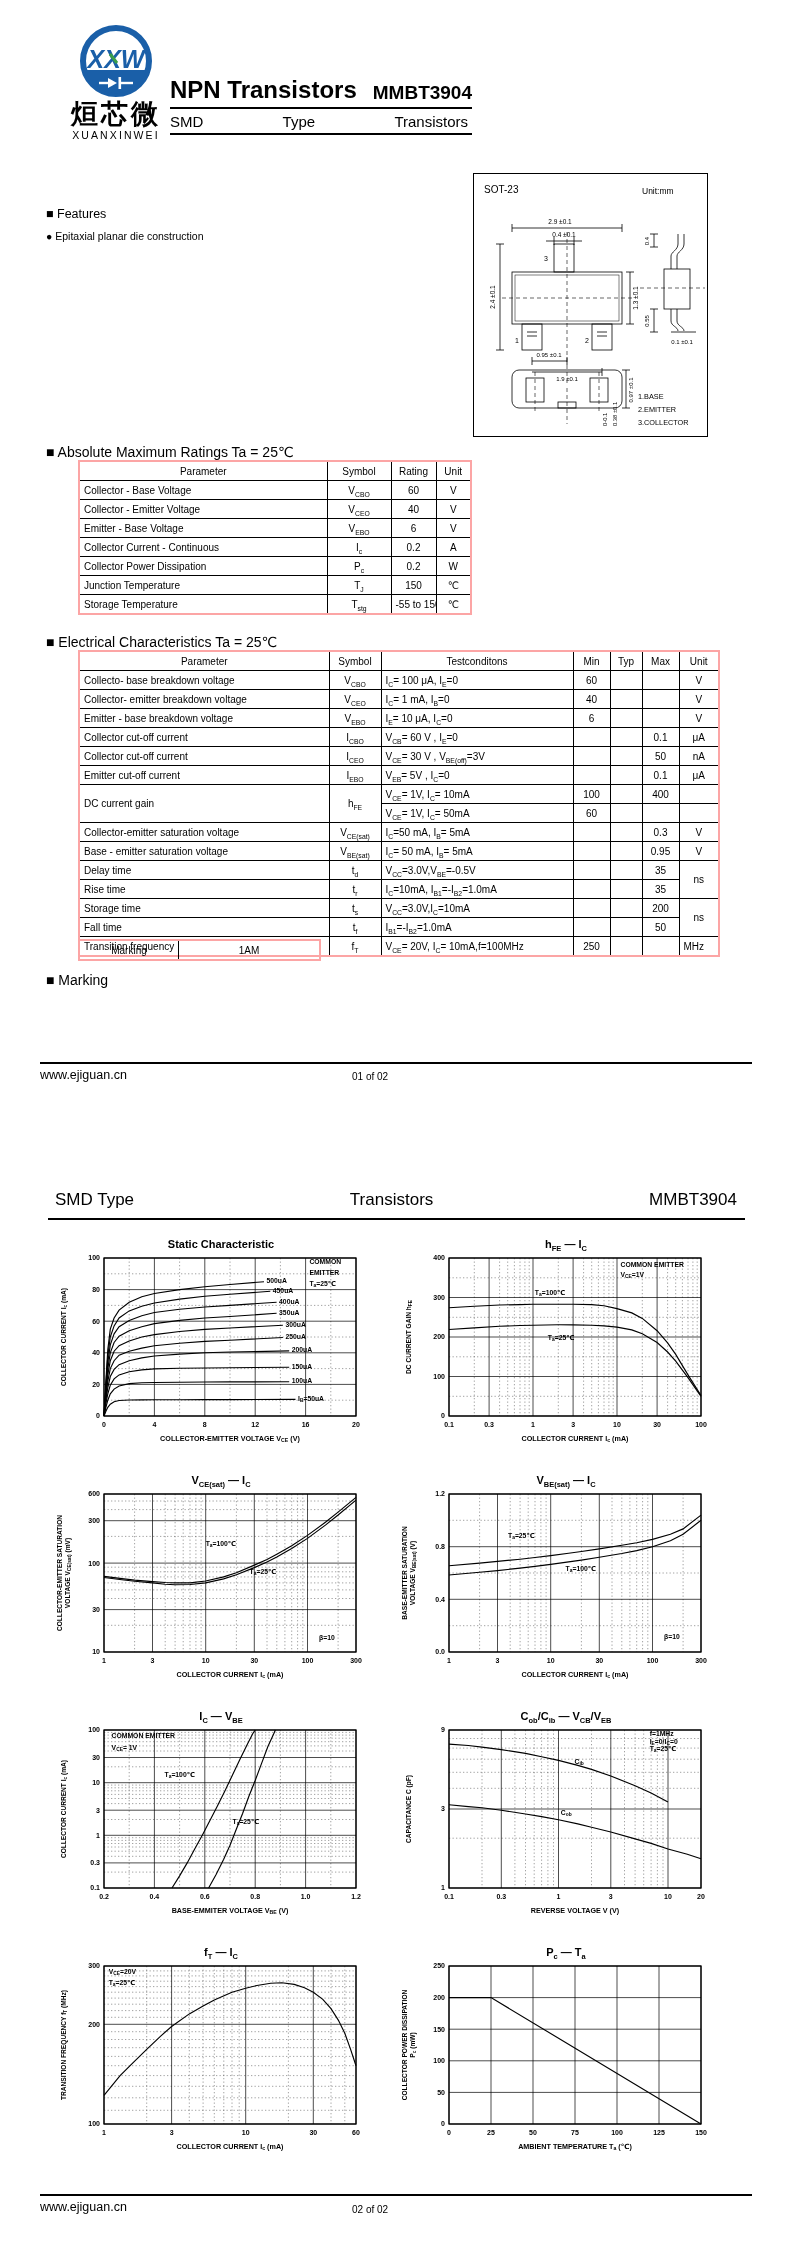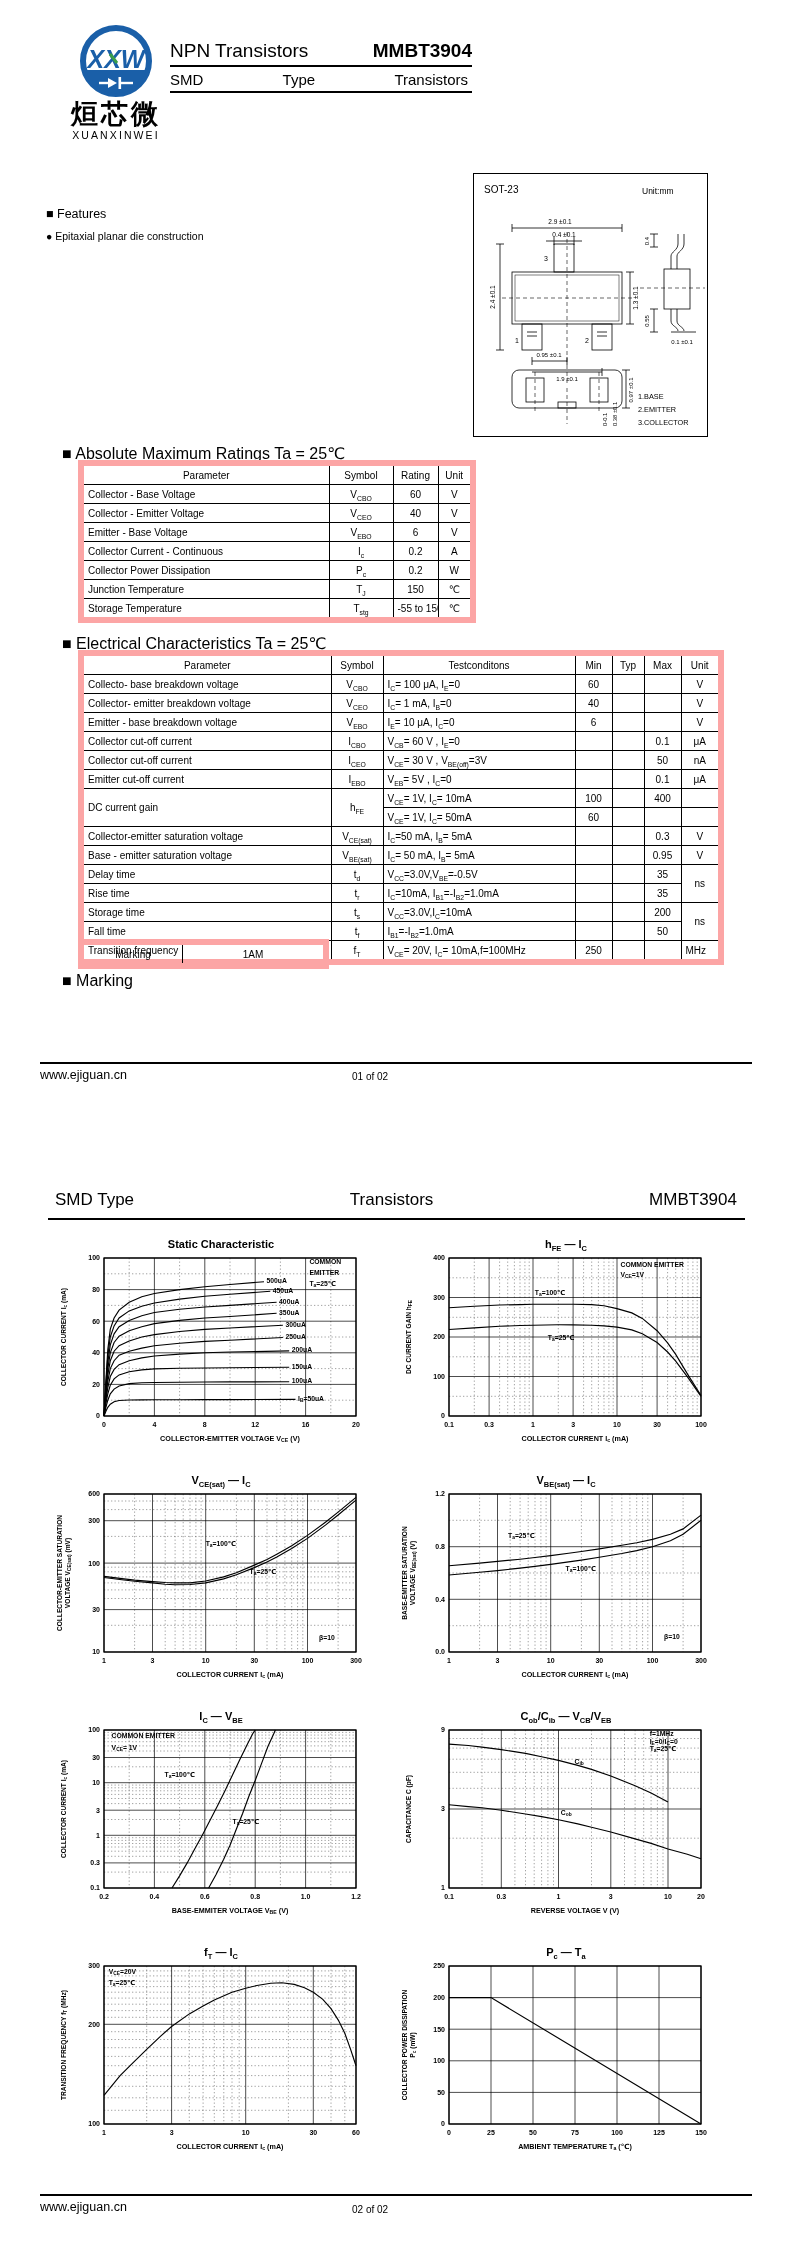--- a/index.html
+++ b/index.html
@@ -4,29 +4,29 @@
 <style>
   html,body{margin:0;padding:0;background:#fff;}
   .sheet{position:relative;width:793px;height:2244px;background:#fff;overflow:hidden;
          font-family:"Liberation Sans","DejaVu Sans",sans-serif;color:#000;}
   .abs{position:absolute;}
   sub{font-size:68%;line-height:0;}
   
   .logo-cn{font-size:27px;font-weight:bold;letter-spacing:3px;line-height:1.05;text-align:center;}
   .logo-en{font-size:10.5px;letter-spacing:2.1px;text-align:center;margin-top:1px;}
   .hrow1{display:flex;justify-content:space-between;align-items:flex-end;}
-  .ttl{font-size:19px;font-weight:normal;}
+  .ttl{font-size:24px;font-weight:bold;margin-top:36px;}
   .ttl2{font-size:19px;font-weight:bold;}
   .rule2{border-bottom:2.5px solid #000;margin-top:3px;}
   .hrow2{display:flex;justify-content:space-between;font-size:15px;margin-top:4px;padding-right:4px;}
   .feat-h{font-size:12.5px;margin-top:22px;}
   .feat-i{font-size:10.5px;margin-top:9px;}
   
-  .sec-h{font-size:16px;margin-left:16px;}
-  table.dt{border-collapse:collapse;border:6px solid #fca5a5;font-size:10px;table-layout:fixed;}
+  .sec-h{font-size:14px;}
+  table.dt{border-collapse:collapse;border:2px solid #fca5a5;font-size:10px;table-layout:fixed;}
   .dt th,.dt td{border:1px solid #000;padding:2px 4px;height:14px;text-align:center;font-weight:normal;
                 overflow:hidden;white-space:nowrap;}
   .pkgbox{border:1.5px solid #000;}
   .footline{border-top:2px solid #000;}
   .site{font-size:12.5px;}
   .pageno{font-size:10px;}
   
   .h2row{display:flex;justify-content:space-between;font-size:17px;}
   .chart{width:338px;}
   .ctitle{font-size:11px;font-weight:bold;text-align:center;height:14px;}

